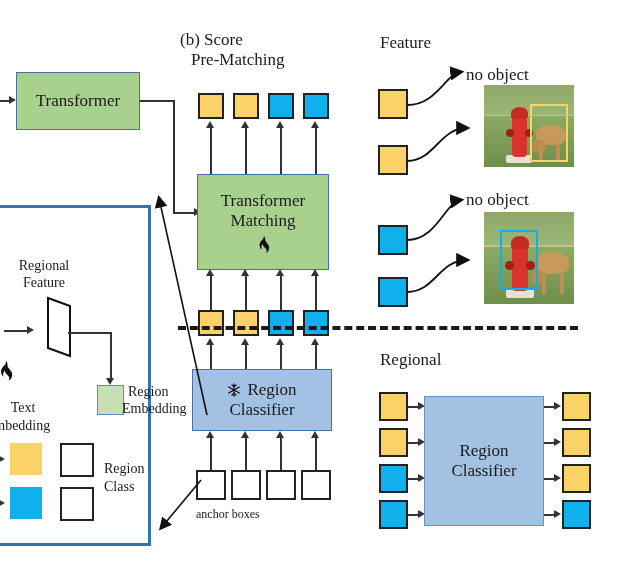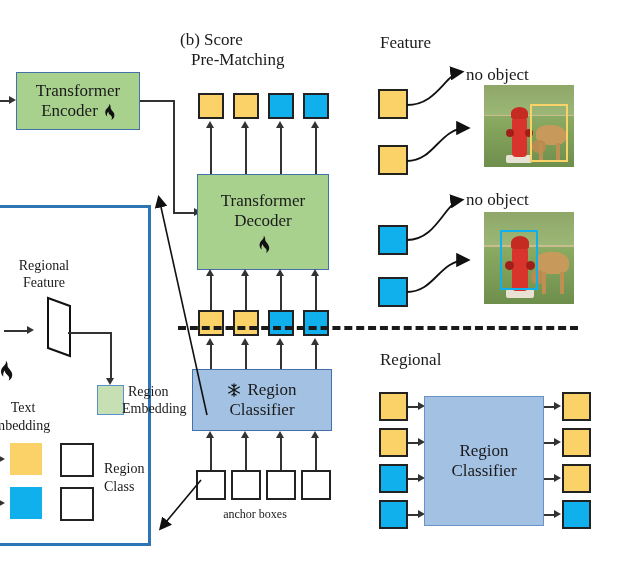--- a/index.html
+++ b/index.html
@@ -61,29 +61,20 @@
   .bbox{position:absolute;box-sizing:border-box;}
 </style>
 </head>
 <body>
 
 <div class="abs" id="blue-panel"></div>
 
 <div class="abs greenbox" style="left:16px;top:72px;width:124px;height:58px;">
   <div style="display:flex;flex-direction:column;align-items:center;">
     <span class="ttl">Transformer</span>
-    <span class="ttl" style="display:flex;align-items:center;gap:4px;">
-      <span>Encoder</span>
-      <svg width="13" height="17" viewBox="0 0 13 17">
-        <path d="M7.2 0.4 C7.9 3.6 5.2 4.6 4.0 6.6 C2.6 8.9 3.2 12.1 5.4 13.6
-                 C4.6 11.6 5.1 9.6 6.5 8.4 C6.2 10.4 7.4 11.3 8.6 12.3
-                 C10.4 13.8 10.3 16.2 8.9 16.9 C12.0 16.0 13.2 12.6 11.8 9.8
-                 C10.6 7.4 8.0 6.2 8.6 3.3 C8.2 2.0 7.8 1.0 7.2 0.4 Z" fill="#111"></path>
-      </svg>
-    </span>
   </div>
 </div>
 
 <div class="abs hline" style="left:-4px;top:100px;width:14px;"></div>
 <div class="abs arrR" style="left:9px;top:96px;"></div>
 
 <div class="abs hline" style="left:140px;top:100px;width:34px;"></div>
 <div class="abs vline" style="left:173px;top:100px;height:112px;"></div>
 <div class="abs hline" style="left:173px;top:212px;width:24px;"></div>
 <div class="abs arrR" style="left:194px;top:208px;"></div>
@@ -135,21 +126,21 @@
 <div class="abs vline" style="left:245px;top:126px;height:48px;"></div>
 <div class="abs vline" style="left:280px;top:126px;height:48px;"></div>
 <div class="abs vline" style="left:315px;top:126px;height:48px;"></div>
 <div class="abs arrU" style="left:206px;top:121px;"></div>
 <div class="abs arrU" style="left:241px;top:121px;"></div>
 <div class="abs arrU" style="left:276px;top:121px;"></div>
 <div class="abs arrU" style="left:311px;top:121px;"></div>
 
 <div class="abs greenbox" style="left:197px;top:174px;width:132px;height:96px;">
   <span class="ttl">Transformer</span>
-  <span class="ttl">Decoder</span>
+  <span class="ttl">Matching</span>
   <svg width="14" height="18" viewBox="0 0 13 17" style="margin-top:4px;">
     <path d="M7.2 0.4 C7.9 3.6 5.2 4.6 4.0 6.6 C2.6 8.9 3.2 12.1 5.4 13.6
              C4.6 11.6 5.1 9.6 6.5 8.4 C6.2 10.4 7.4 11.3 8.6 12.3
              C10.4 13.8 10.3 16.2 8.9 16.9 C12.0 16.0 13.2 12.6 11.8 9.8
              C10.6 7.4 8.0 6.2 8.6 3.3 C8.2 2.0 7.8 1.0 7.2 0.4 Z" fill="#111"></path>
   </svg>
 </div>
 
 <div class="abs vline" style="left:210px;top:275px;height:36px;"></div>
 <div class="abs vline" style="left:245px;top:275px;height:36px;"></div>
@@ -197,21 +188,21 @@
 <div class="abs vline" style="left:315px;top:436px;height:34px;"></div>
 <div class="abs arrU" style="left:206px;top:431px;"></div>
 <div class="abs arrU" style="left:241px;top:431px;"></div>
 <div class="abs arrU" style="left:276px;top:431px;"></div>
 <div class="abs arrU" style="left:311px;top:431px;"></div>
 
 <div class="abs tok w" style="left:196px;top:470px;width:30px;height:30px;"></div>
 <div class="abs tok w" style="left:231px;top:470px;width:30px;height:30px;"></div>
 <div class="abs tok w" style="left:266px;top:470px;width:30px;height:30px;"></div>
 <div class="abs tok w" style="left:301px;top:470px;width:30px;height:30px;"></div>
-<div class="abs sml" style="left:187px;top:507px;width:136px;text-align:center;">anchor boxes</div>
+<div class="abs sml" style="left:196px;top:507px;width:136px;text-align:left;">anchor boxes</div>
 
 <svg class="abs" style="left:145px;top:190px;" width="70" height="345" viewBox="0 0 70 345">
   <defs>
     <marker id="mk" markerWidth="8" markerHeight="8" refX="6" refY="4" orient="auto">
       <path d="M0,0 L8,4 L0,8 z" fill="#111"></path>
     </marker>
   </defs>
   <line x1="62" y1="225" x2="14" y2="8" stroke="#111" stroke-width="1.6" marker-end="url(#mk)"></line>
   <line x1="56" y1="290" x2="16" y2="338" stroke="#111" stroke-width="1.6" marker-end="url(#mk)"></line>
 </svg>

